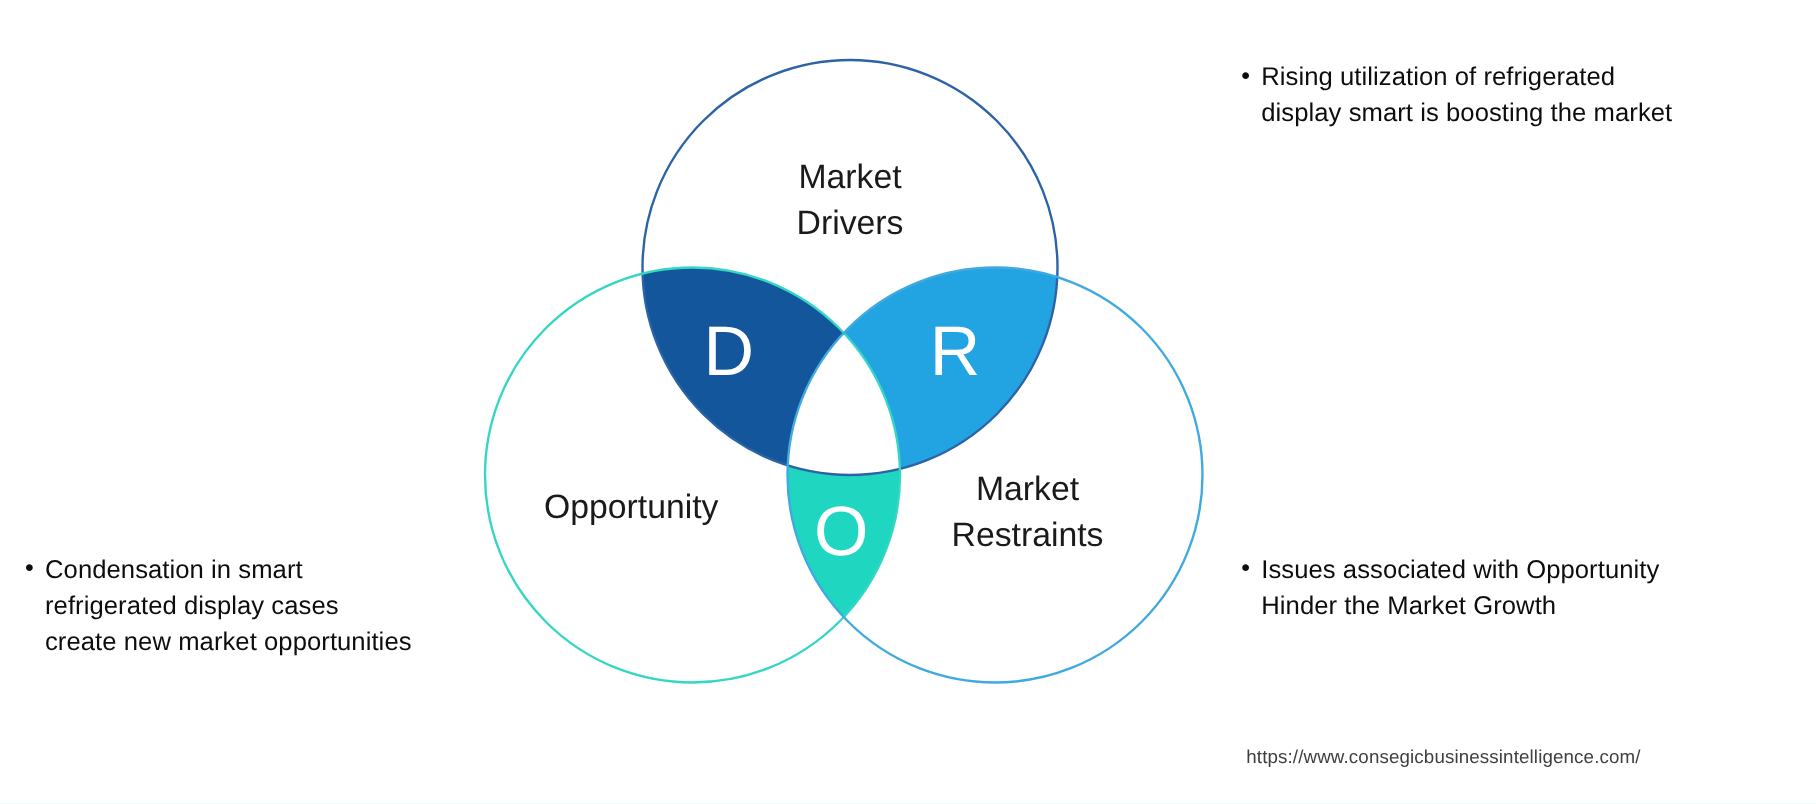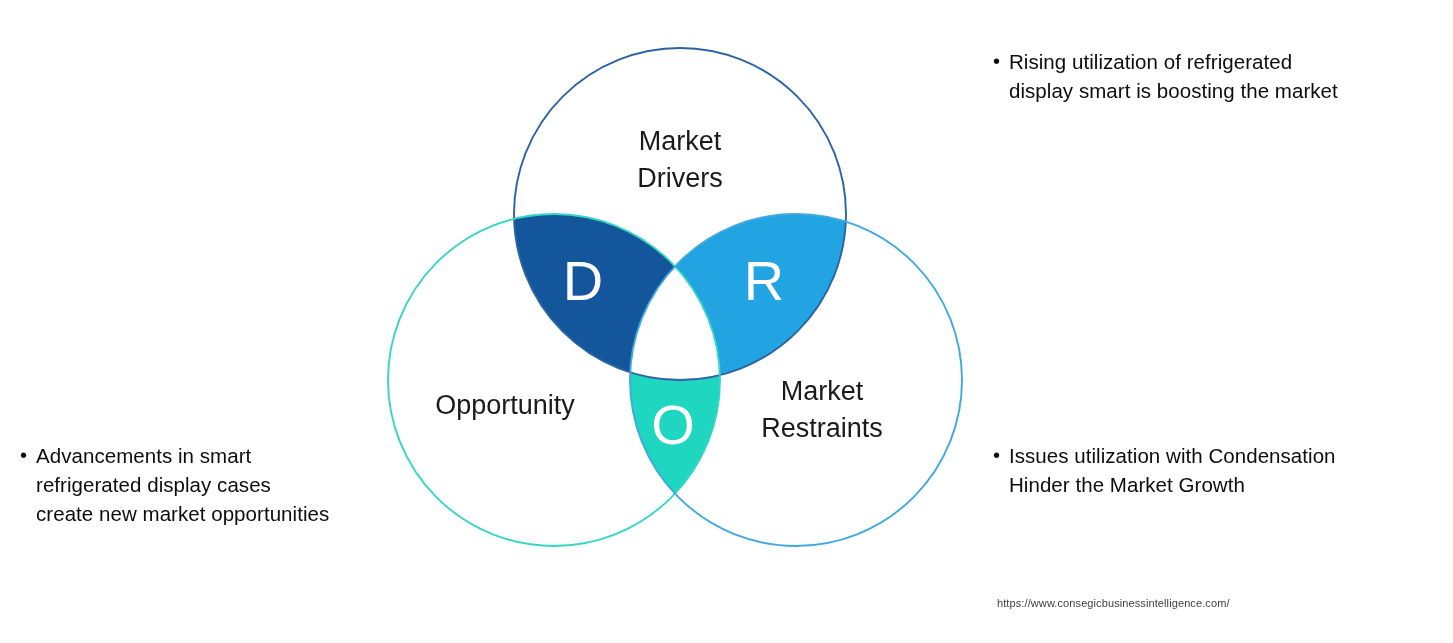--- a/index.html
+++ b/index.html
@@ -61,21 +61,21 @@
   #callout-opportunity {
     left: 20px;
     top: 441px;
     width: 390px;
   }
 
   #source-url {
     position: absolute;
     left: 997px;
     top: 597px;
-    font-size: 11px;
+    font-size: 15px;
     color: #3f3f3f;
     letter-spacing: 0.1px;
     white-space: nowrap;
   }
 
   .venn-label {
     font-family: "Liberation Sans", sans-serif;
     fill: #1a1a1a;
     font-size: 27px;
     text-anchor: middle;
@@ -157,24 +157,24 @@
 </svg>
 
 <div class="callout" id="callout-driver">
   <span class="bullet-dot">•</span>
   <span class="callout-text">Rising utilization of refrigerated
 display smart is boosting the market</span>
 </div>
 
 <div class="callout" id="callout-restraint">
   <span class="bullet-dot">•</span>
-  <span class="callout-text">Issues utilization with Condensation
+  <span class="callout-text">Issues associated with Opportunity
 Hinder the Market Growth</span>
 </div>
 
 <div class="callout" id="callout-opportunity">
   <span class="bullet-dot">•</span>
-  <span class="callout-text">Advancements in smart
+  <span class="callout-text">Condensation in smart
 refrigerated display cases
 create new market opportunities</span>
 </div>
 
 <div id="source-url">https://www.consegicbusinessintelligence.com/</div>
 
 </body></html>

